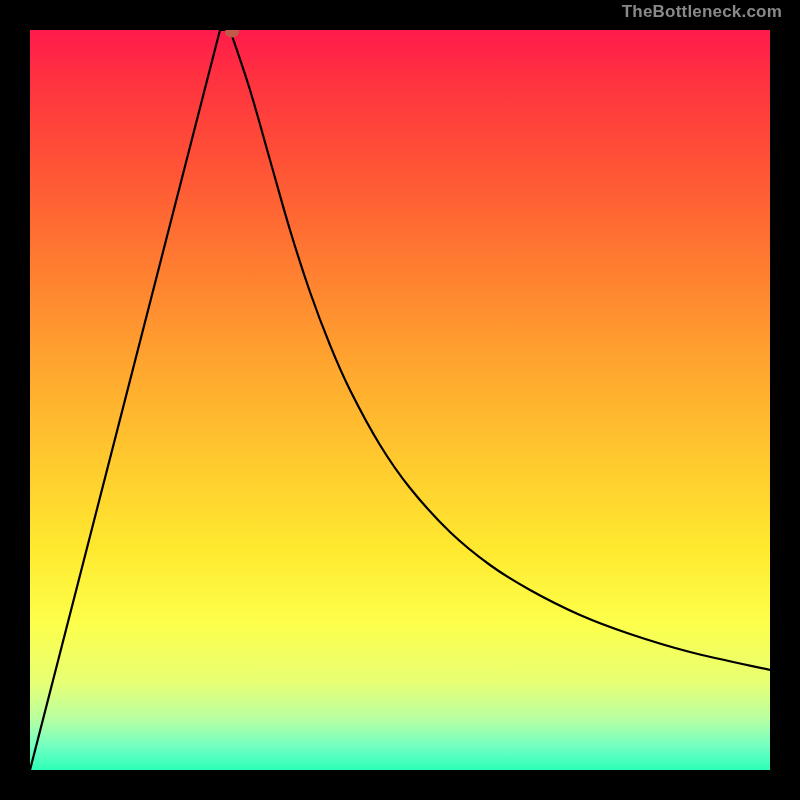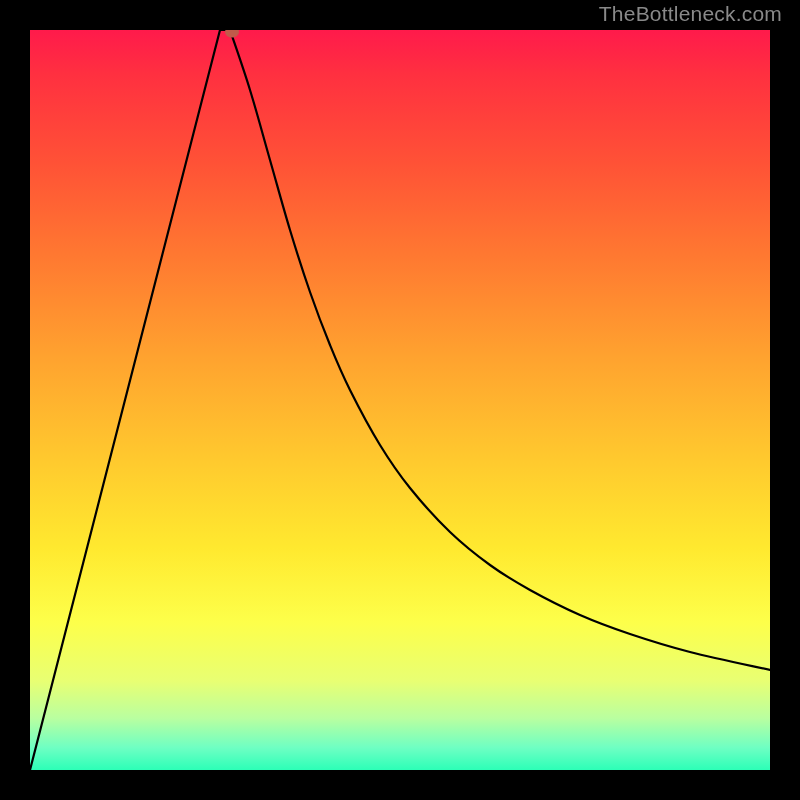--- a/index.html
+++ b/index.html
@@ -15,22 +15,22 @@
     position: relative;
     width: 800px;
     height: 800px;
     background: #000;
   }
   .watermark {
     position: absolute;
     top: 2px;
     right: 18px;
     color: #898989;
-    font-size: 21px;
-    font-weight: 400;
+    font-size: 17px;
+    font-weight: 700;
     letter-spacing: 0.2px;
     z-index: 3;
   }
   .plot {
     position: absolute;
     top: 30px;
     left: 30px;
     width: 740px;
     height: 740px;
     overflow: hidden;

